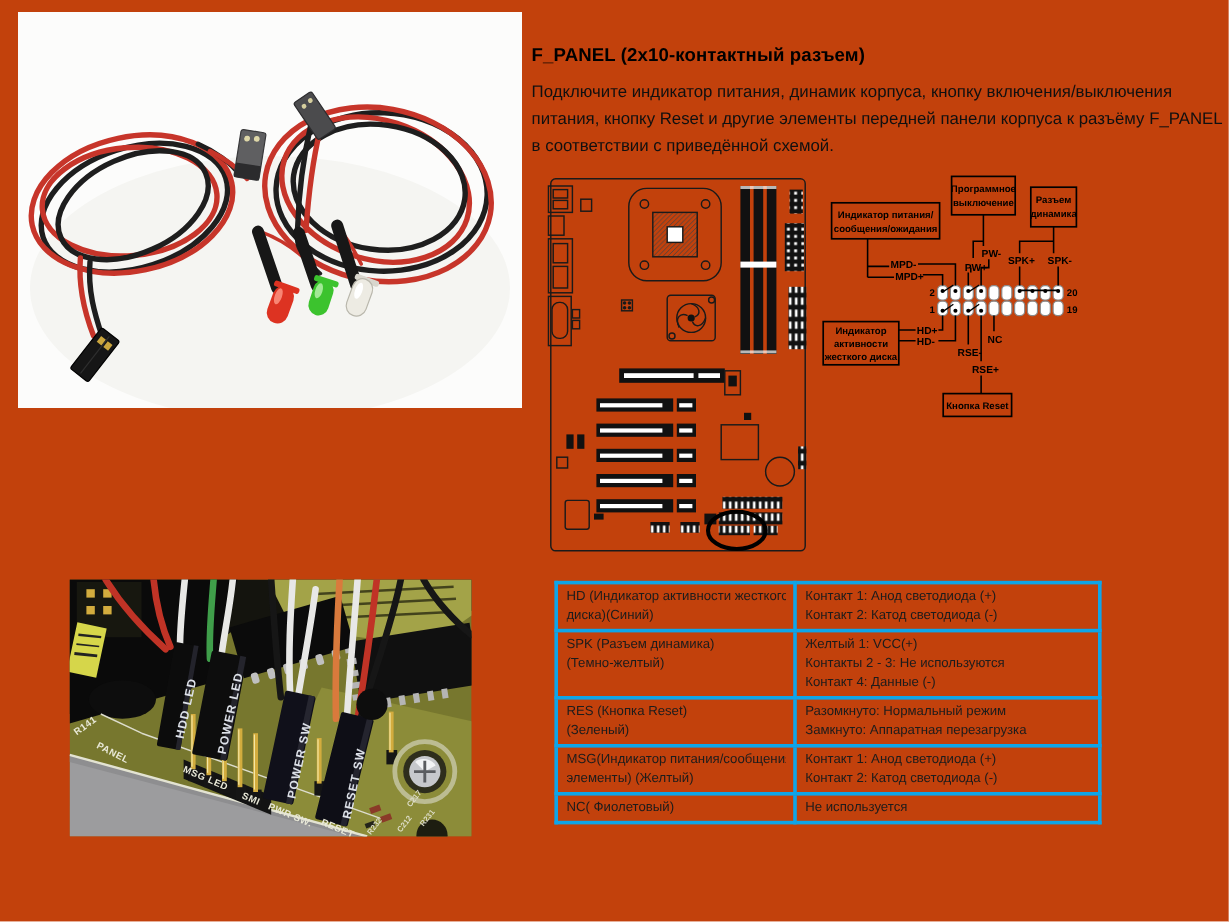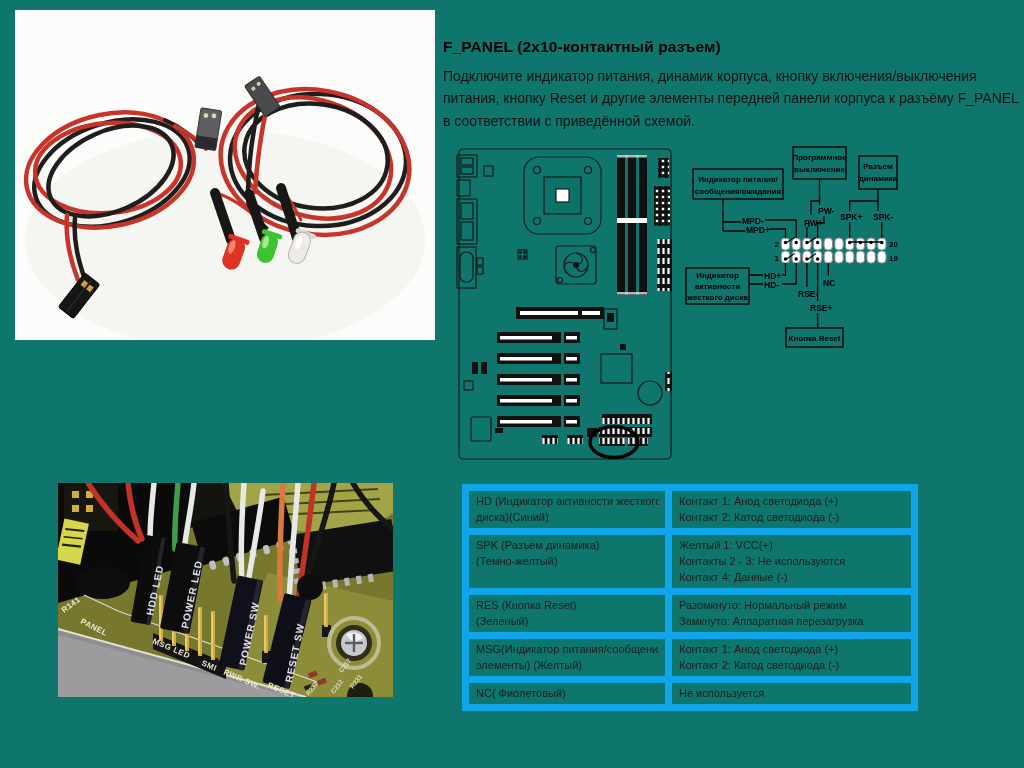--- a/index.html
+++ b/index.html
@@ -1,24 +1,24 @@
 <!DOCTYPE html>
 <html><head>
 <meta charset="utf-8">
 <style>
   html,body{margin:0;padding:0;background:#ffffff;}
-  #canvas{position:relative;width:1024px;height:768px;background:#0f766e;overflow:hidden;
+  #canvas{position:relative;width:1024px;height:768px;background:#c2410c;overflow:hidden;
           font-family:"Liberation Sans",sans-serif;color:#111;}
   .abs{position:absolute;}
   
   #title{font-size:15.5px;font-weight:bold;letter-spacing:.1px;color:#000;}
   #para{margin-top:9px;font-size:14px;line-height:22.4px;color:#101010;width:578px;}
   
   table.spec{border-collapse:collapse;table-layout:fixed;width:456px;}
-  table.spec td{border:7px solid #0ea5e9;vertical-align:top;padding:2px 6px 3px 7px;
+  table.spec td{border:3px solid #0ea5e9;vertical-align:top;padding:2px 6px 3px 7px;
                 font-size:11px;line-height:16px;color:#1c1c1c;}
   td.c1{width:183px;}
   .ln{white-space:nowrap;overflow:hidden;}
   
   .boxlbl{font:bold 8px "Liberation Sans",sans-serif;fill:#000;}
   .pinlbl{font:bold 8.5px "Liberation Sans",sans-serif;fill:#000;}
   .numlbl{font:bold 8px "Liberation Sans",sans-serif;fill:#000;}
   .conlbl{font:bold 10px "Liberation Sans",sans-serif;fill:#dde1e8;letter-spacing:1px;}
   .silk{font:bold 8px "Liberation Sans",sans-serif;fill:#e9e9d8;letter-spacing:.5px;}
   .silk2{font:bold 6.5px "Liberation Sans",sans-serif;fill:#ddddc8;}

